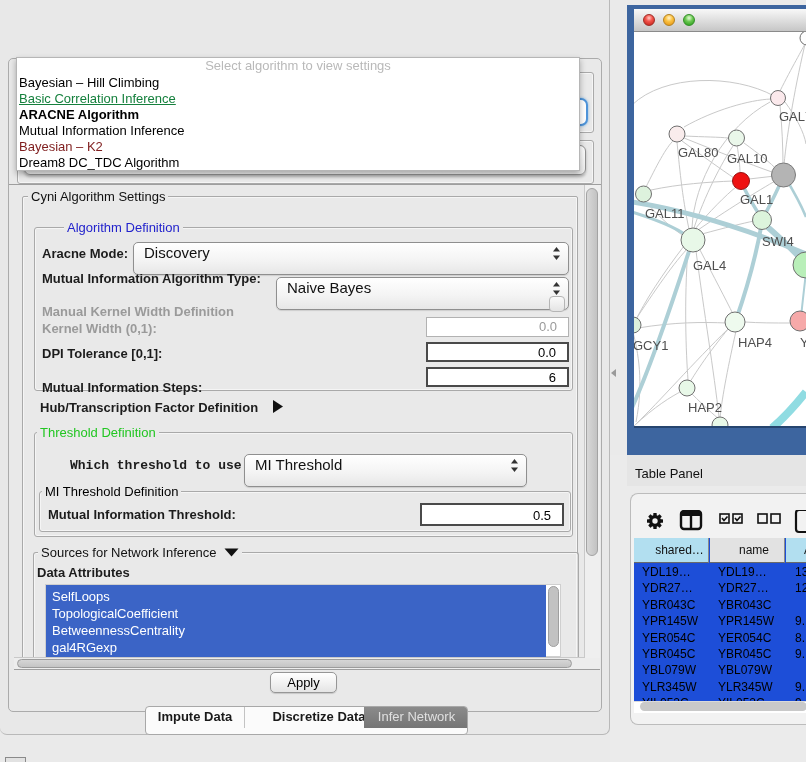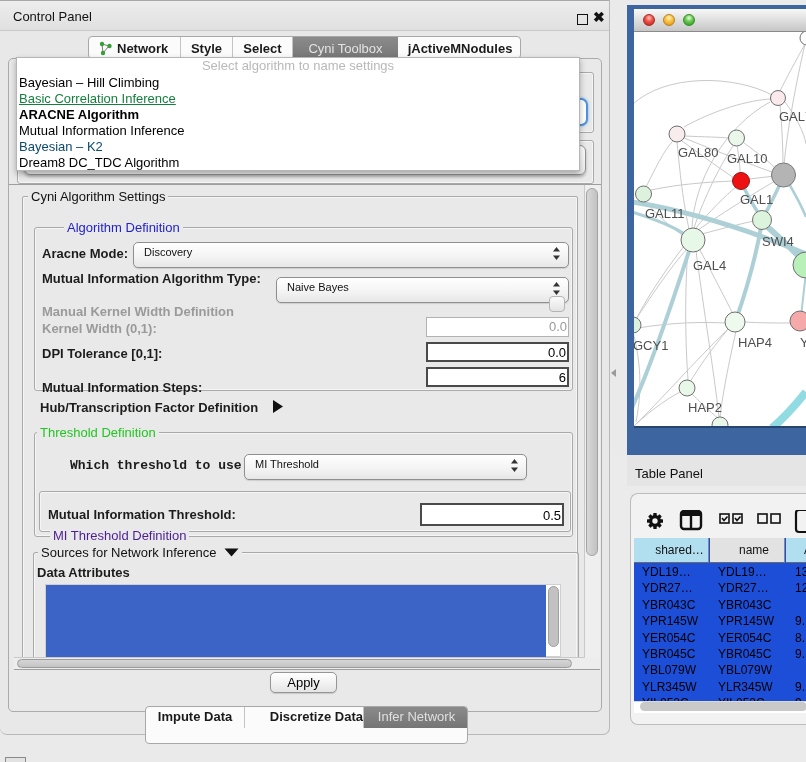--- a/index.html
+++ b/index.html
@@ -2,52 +2,32 @@
 <html><head>
 <meta charset="utf-8">
 <style>
 * { margin:0; padding:0; box-sizing:border-box; }
 html,body { width:806px; height:762px; background:#eaeaea; font-family:"Liberation Sans", sans-serif; overflow:hidden; position:relative; }
 .abs { position:absolute; }
 .lbl { font-size:13px; font-weight:bold; color:#1c1c1c; white-space:nowrap; }
 .dis { color:#9a9a9a; }
 .grp { position:absolute; border:1px solid #a9a9a9; border-radius:3px; box-shadow: inset 0 0 0 1px rgba(255,255,255,.55); }
 .gt { position:absolute; top:-8px; left:6px; background:#e9e9e9; padding:0 3px; font-size:13px; white-space:nowrap; }
-.combo { position:absolute; height:26px; border:1px solid #8f8f8f; border-radius:5px; background:linear-gradient(#ffffff,#f4f4f4 55%,#e7e7e7); font-size:11px; color:#111; line-height:19px; padding-left:10px; box-shadow:0 1px 1px rgba(0,0,0,.12); }
-.field { position:absolute; height:20px; background:#fff; font-size:13px; text-align:right; padding-right:1px; line-height:18px; }
+.combo { position:absolute; height:33px; border:1px solid #8f8f8f; border-radius:5px; background:linear-gradient(#ffffff,#f4f4f4 55%,#e7e7e7); font-size:15px; color:#111; line-height:19px; padding-left:10px; box-shadow:0 1px 1px rgba(0,0,0,.12); }
+.field { position:absolute; height:20px; background:#fff; font-size:13px; text-align:right; padding-right:11px; line-height:18px; }
 .fe { border:2px solid #4a4a4a; color:#000; }
 .fd { border:1px solid #b2b2b2; color:#9a9a9a; }
 .ud { position:absolute; right:7px; top:4px; }
 </style>
 </head>
 <body>
 
 <div class="abs" id="cpwin" style="left:0;top:0;width:610px;height:735px;background:#e8e8e8;border:1px solid #b9b9b9;border-left:none;border-top:none;border-radius:0 0 7px 7px;">
 
-  <div class="abs" style="left:0;top:0;width:609px;height:31px;background:linear-gradient(#ededed,#e0e0e0);border-bottom:1px solid #c9c9c9;border-top:1px solid #a8a8a8;">
-    <div class="abs" style="left:13px;top:8px;font-size:13px;color:#111;">Control Panel</div>
-    <div class="abs" style="left:577px;top:13px;width:11px;height:11px;border:1.5px solid #111;"></div>
-    <div class="abs" style="left:593px;top:8px;font-size:14px;font-weight:bold;color:#111;">✖</div>
-  </div>
-
-  <div class="abs" style="left:88px;top:36px;width:433px;height:23px;background:#fbfbfb;border:1px solid #a8a8a8;border-radius:4px;overflow:hidden;font-size:13px;font-weight:bold;color:#1a1a1a;">
-    <div class="abs" style="left:0;top:0;width:92px;height:23px;border-right:1px solid #c3c3c3;">
-      <svg class="abs" style="left:10px;top:4px;" width="14" height="15" viewBox="0 0 14 15">
-        <path d="M3 3 L10 5 M3 3 L4 12 M10 5 L4 12" stroke="#7a7a7a" stroke-width="1" fill="none"></path>
-        <circle cx="3" cy="3" r="2.2" fill="#35a035"></circle>
-          <circle cx="10.5" cy="5" r="2.2" fill="#35a035"></circle>
-          <circle cx="4" cy="12" r="2.2" fill="#35a035"></circle>
-      </svg>
-      <span class="abs" style="left:28px;top:4px;">Network</span>
-    </div>
-    <div class="abs" style="left:92px;top:0;width:52px;height:23px;border-right:1px solid #c3c3c3;text-align:center;line-height:23px;">Style</div>
-    <div class="abs" style="left:144px;top:0;width:60px;height:23px;border-right:1px solid #c3c3c3;text-align:center;line-height:23px;">Select</div>
-    <div class="abs" style="left:204px;top:0;width:105px;height:23px;background:linear-gradient(#8b8b8b,#757575);color:#e3e3e3;text-align:center;line-height:23px;font-weight:normal;">Cyni Toolbox</div>
-    <div class="abs" style="left:309px;top:0;width:124px;height:23px;text-align:center;line-height:23px;">jActiveMNodules</div>
-  </div>
+
 
   <div class="abs" style="left:8px;top:58px;width:594px;height:654px;border:1px solid #ababab;border-radius:5px;background:#e9e9e9;"></div>
 
   <div class="grp" style="left:17px;top:72px;width:577px;height:61px;"></div>
   <div class="abs" style="left:24px;top:98px;width:564px;height:28px;border:2px solid #4f94d9;border-radius:7px;background:#fff;box-shadow:0 0 3px #79b2e2;"></div>
   <div class="grp" style="left:17px;top:140px;width:577px;height:44px;"></div>
   <div class="abs" style="left:24px;top:145px;width:562px;height:30px;border:1px solid #909090;border-radius:6px;background:linear-gradient(#fff,#ededed);box-shadow:0 2px 3px rgba(0,0,0,.25);"></div>
 
   <div class="abs" style="left:9px;top:184px;width:592px;height:1px;background:#9e9e9e;"></div>
 
@@ -89,57 +69,58 @@
     <span class="gt" style="left:2px;color:#22c622;">Threshold Definition</span>
   </div>
   <div class="lbl abs" style="left:70px;top:458px;font-family:Liberation Mono, monospace;">Which threshold to use:</div>
   <div class="combo" style="left:244px;top:454px;width:283px;">MI Threshold
     <svg class="ud" width="9" height="13" viewBox="0 0 9 13">
         <path d="M4.5 0 L8 4.5 H1z" fill="#333"></path>
         <path d="M4.5 13 L1 8.5 h7z" fill="#333"></path>
       </svg>
   </div>
   <div class="grp" style="left:39px;top:491px;width:532px;height:41px;">
-    <span class="gt" style="left:10px;color:#4c1d95;margin-top:44px;">MI Threshold Definition</span>
+    <span class="gt" style="left:2px;color:#000000;">MI Threshold Definition</span>
   </div>
   <div class="lbl abs" style="left:48px;top:507px;">Mutual Information Threshold:</div>
   <div class="field fe abs" style="left:420px;top:503px;width:144px;height:23px;line-height:21px;">0.5</div>
 
   <div class="grp" style="left:33px;top:552px;width:546px;height:108px;border-bottom:none;border-radius:3px 3px 0 0;">
     <span class="gt" style="left:4px;color:#111;">Sources for Network Inference&nbsp; <svg width="15" height="9" viewBox="0 0 15 9">
           <path d="M0.5 0.5 h14 L7.5 8.5z" fill="#111"></path>
         </svg></span>
   </div>
   <div class="lbl abs" style="left:37px;top:565px;">Data Attributes</div>
   <div class="abs" style="left:45px;top:584px;width:516px;height:73px;background:#fff;border:1px solid #cfcfcf;">
     <div class="abs" style="left:0;top:0;width:500px;height:72px;background:#3b64c6;"></div>
+    <div class="abs" style="left:6px;top:3px;font-size:13px;color:#fff;line-height:17px;">SelfLoops<br>TopologicalCoefficient<br>BetweennessCentrality<br>gal4RGexp</div>
     <div class="abs" style="left:502px;top:1px;width:11px;height:61px;background:#c2c2c2;border:1px solid #9f9f9f;border-radius:6px;"></div>
   </div>
 
   <div class="abs" style="left:14px;top:657px;width:586px;height:13px;background:#ededed;border-top:1px solid #c9c9c9;border-bottom:1px solid #9e9e9e;"></div>
   <div class="abs" style="left:17px;top:659px;width:555px;height:9px;background:linear-gradient(#d6d6d6,#c4c4c4);border:1px solid #9b9b9b;border-radius:5px;"></div>
 
   <div class="abs" style="left:584px;top:185px;width:16px;height:473px;background:#efefef;border-left:1px solid #c9c9c9;"></div>
   <div class="abs" style="left:586px;top:188px;width:12px;height:368px;background:linear-gradient(90deg,#d8d8d8,#c2c2c2);border:1px solid #a3a3a3;border-radius:6px;"></div>
 
   <div class="abs" style="left:270px;top:672px;width:67px;height:21px;border:1px solid #969696;border-radius:5px;background:linear-gradient(#ffffff,#f0f0f0 60%,#e4e4e4);font-size:13px;text-align:center;line-height:20px;color:#000;box-shadow:0 1px 1px rgba(0,0,0,.15);">Apply</div>
 
-  <div class="abs" style="left:145px;top:706px;width:323px;height:38px;background:#fbfbfb;border:1px solid #a8a8a8;border-radius:4px;overflow:hidden;font-size:13px;font-weight:bold;color:#1a1a1a;">
+  <div class="abs" style="left:145px;top:706px;width:323px;height:29px;background:#fbfbfb;border:1px solid #a8a8a8;border-radius:4px;overflow:hidden;font-size:13px;font-weight:bold;color:#1a1a1a;">
     <div class="abs" style="left:0;top:0;width:99px;height:21px;border-right:1px solid #c3c3c3;text-align:center;line-height:20px;">Impute Data</div>
-    <div class="abs" style="left:99px;top:0;width:119px;height:21px;border-right:1px solid #c3c3c3;text-align:right;line-height:20px;">Discretize Data</div>
+    <div class="abs" style="left:114px;top:0;width:119px;height:21px;border-right:1px solid #c3c3c3;text-align:center;line-height:20px;">Discretize Data</div>
     <div class="abs" style="left:218px;top:0;width:105px;height:21px;background:linear-gradient(#8b8b8b,#757575);color:#e0e0e0;text-align:center;line-height:20px;font-weight:normal;">Infer Network</div>
   </div>
 
   <div class="abs" style="left:16px;top:57px;width:564px;height:114px;background:#fff;border:1px solid #b6b6b6;box-shadow:0 3px 6px rgba(0,0,0,.3);z-index:30;font-size:13px;">
-    <div style="height:17px;text-align:center;color:#b9b9b9;line-height:16px;">Select algorithm to name settings</div>
+    <div style="height:17px;text-align:center;color:#b9b9b9;line-height:16px;">Select algorithm to view settings</div>
     <div style="height:16px;line-height:16px;padding-left:2px;color:#000;">Bayesian – Hill Climbing</div>
     <div style="height:16px;line-height:16px;padding-left:2px;color:#15803d;text-decoration:underline;">Basic Correlation Inference</div>
     <div style="height:16px;line-height:16px;padding-left:2px;color:#000;font-weight:bold;">ARACNE Algorithm</div>
     <div style="height:16px;line-height:16px;padding-left:2px;color:#000;">Mutual Information Inference</div>
-    <div style="height:16px;line-height:16px;padding-left:2px;color:#0c4a6e;">Bayesian – K2</div>
+    <div style="height:16px;line-height:16px;padding-left:2px;color:#7f1d1d;">Bayesian – K2</div>
     <div style="height:16px;line-height:16px;padding-left:2px;color:#000;">Dream8 DC_TDC Algorithm</div>
   </div>
 </div>
 
 <div class="abs" style="left:5px;top:757px;width:21px;height:10px;border:1px solid #8a8a8a;background:#e2e2e2;"></div>
 
 <div class="abs" style="left:611px;top:369px;width:0;height:0;border-top:4px solid transparent;border-bottom:4px solid transparent;border-right:5px solid #9a9a9a;"></div>
 
 <div class="abs" style="left:627px;top:5px;width:179px;height:451px;background:#3d659f;">
 

